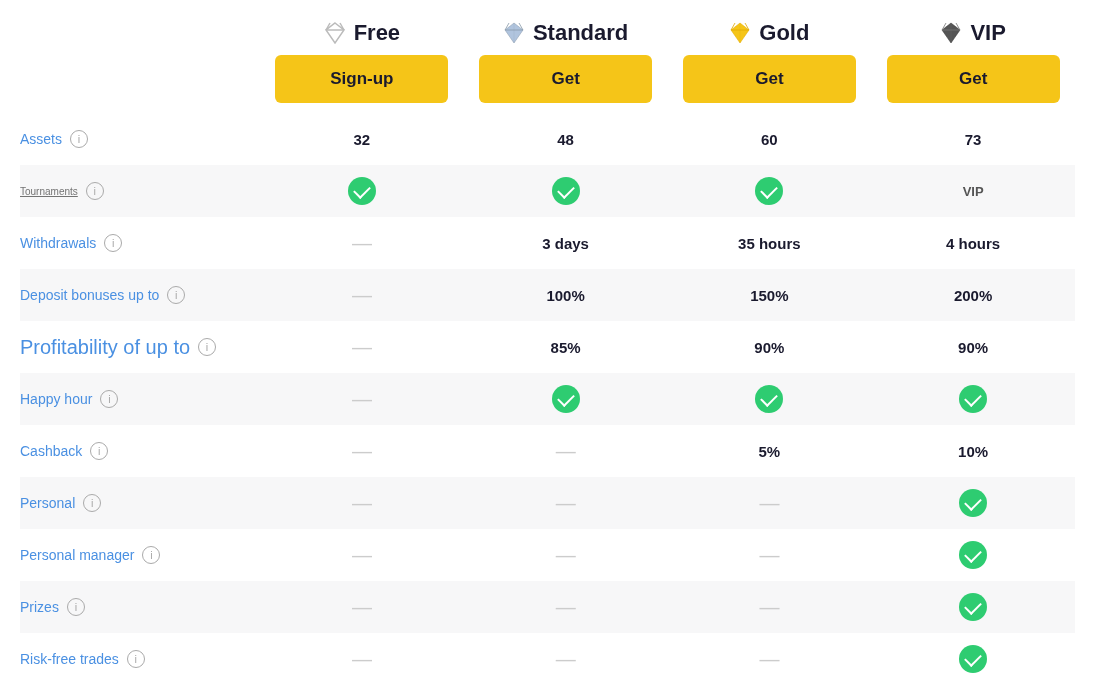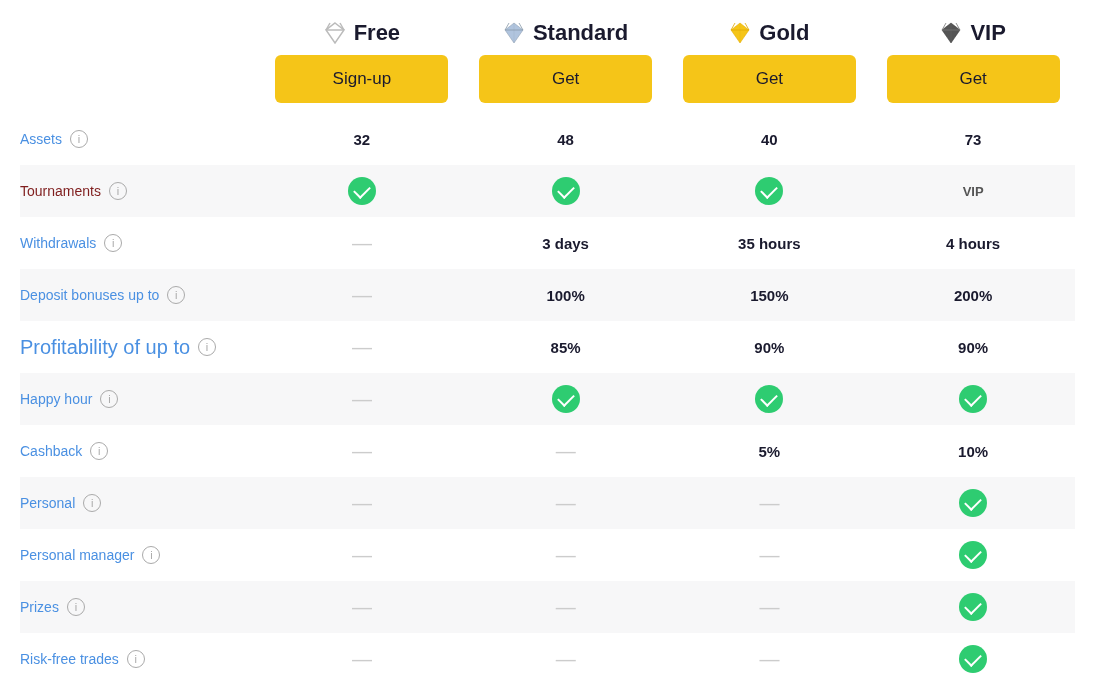--- a/index.html
+++ b/index.html
@@ -35,21 +35,21 @@
       color: #1a1a2e;
     }
     .btn-action {
       background: #f5c518;
       color: #1a1a2e;
       border: none;
       border-radius: 6px;
       padding: 14px 0;
       width: 85%;
       font-size: 17px;
-      font-weight: 400;
+      font-weight: 700;
       cursor: pointer;
     }
     .data-row {
       display: grid;
       grid-template-columns: 240px 1fr 1fr 1fr 1fr;
       align-items: center;
       min-height: 52px;
     }
     .data-row.striped {
       background: #f7f7f8;
@@ -180,26 +180,26 @@
   </div>
 
   <div id="rows-container">
       <div class="data-row">
         <div class="row-label">
           <span style="color:#4a90e2;font-size:14px;">Assets</span>
     <span class="info-icon">i</span>
         </div>
         <div class="cell">32</div>
         <div class="cell">48</div>
-        <div class="cell">40</div>
+        <div class="cell">60</div>
         <div class="cell">73</div>
       </div>
       <div class="data-row striped">
         <div class="row-label">
-          <span style="color:#7f1d1d;font-size:14px;">Tournaments</span>
+          <span style="color:#737373;font-size:10px;text-decoration:underline;">Tournaments</span>
     <span class="info-icon">i</span>
         </div>
         <div class="cell">
           <div class="check-circle"></div>
         </div>
         <div class="cell">
           <div class="check-circle"></div>
         </div>
         <div class="cell">
           <div class="check-circle"></div>

